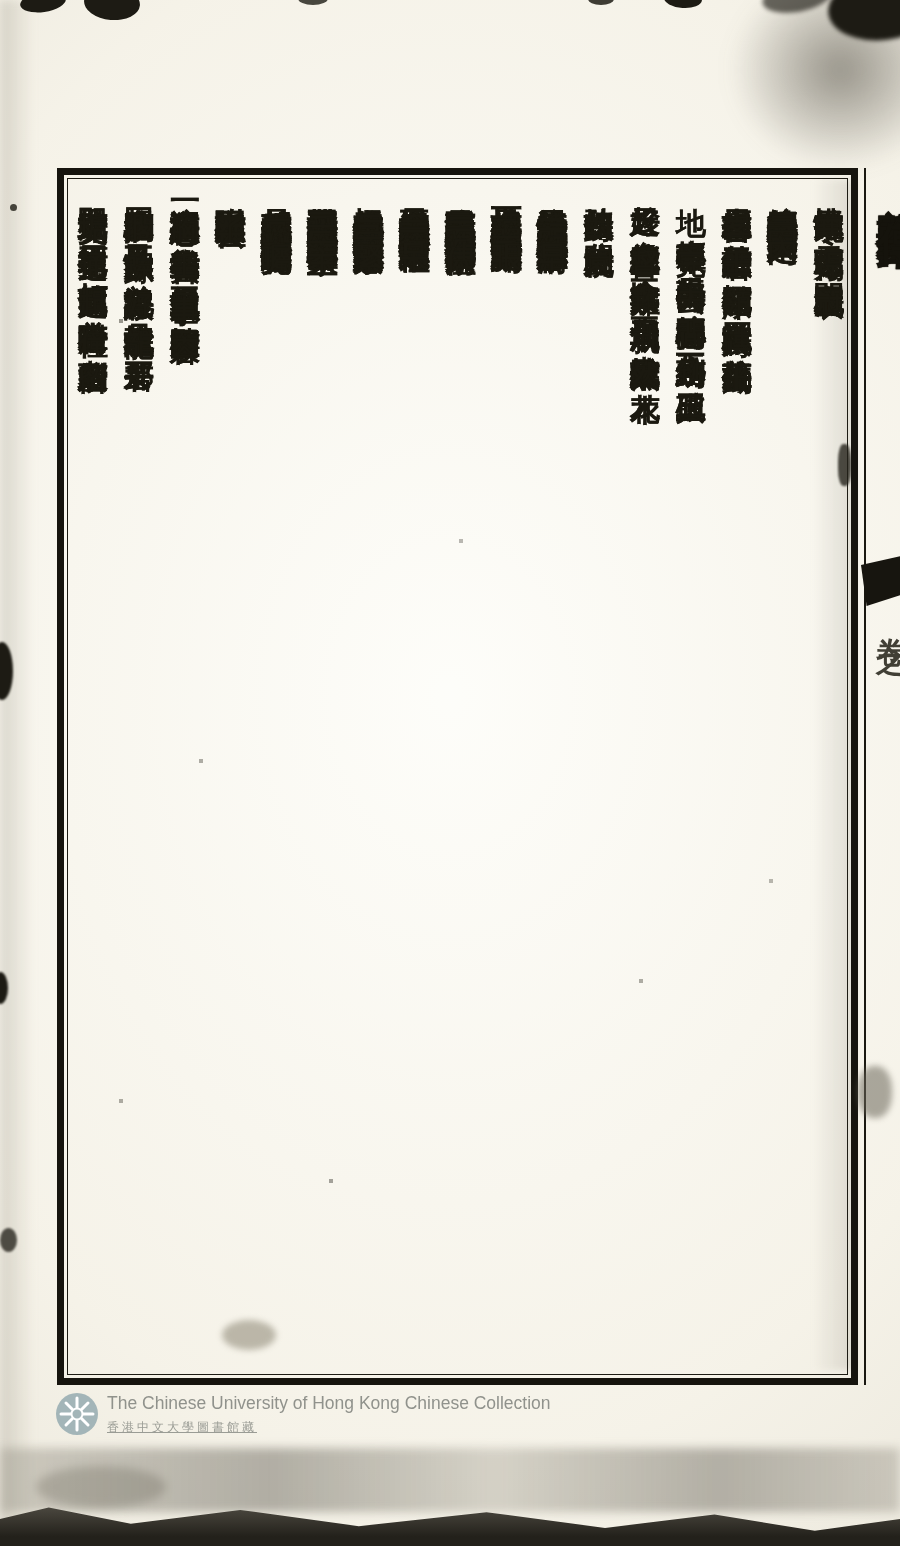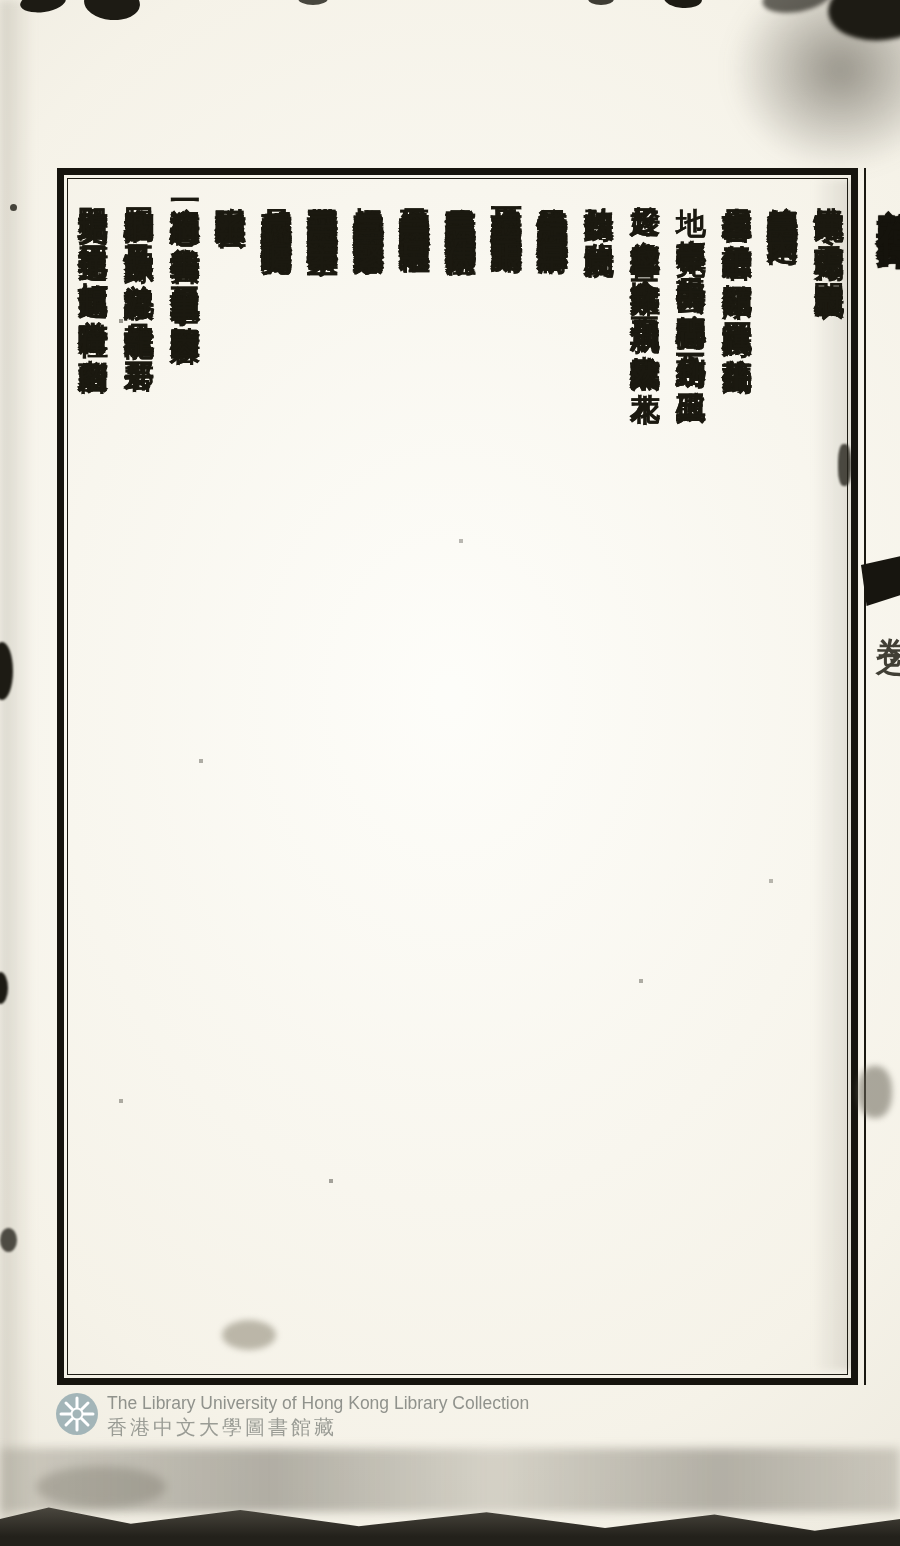--- a/index.html
+++ b/index.html
@@ -80,22 +80,22 @@
     filter:blur(5px);}
   .bottom-dark{position:absolute;left:-6px;top:1496px;width:912px;height:58px;
     background:linear-gradient(180deg,#5a564d,#23211b 70%);
     clip-path:polygon(0 42%, 6% 20%, 15% 48%, 27% 24%, 40% 52%, 54% 28%, 67% 55%, 79% 32%, 90% 60%, 100% 38%, 100% 100%, 0 100%);}
 
   
   .footer{position:absolute;left:55px;top:1392px;display:flex;align-items:flex-start;}
   .logo{width:44px;height:44px;flex:0 0 44px;}
   .footer-text{margin-left:8px;font-family:"Liberation Sans","DejaVu Sans",sans-serif;}
   .footer-en{font-size:17.5px;color:#90928c;line-height:22px;}
-  .footer-zh{font-size:20px;color:#9a9c95;letter-spacing:3px;line-height:26px;
-    font-family:"DejaVu Sans","Liberation Sans",sans-serif;}
+  .footer-zh{font-size:12px;color:#9a9c95;letter-spacing:3px;line-height:26px;
+    font-family:"DejaVu Sans","Liberation Sans",sans-serif;text-decoration:underline;}
 </style>
 </head>
 <body>
 
 <div class="shade-left"></div>
 <div class="shade-topright"></div>
 <div class="shade-frame-right"></div>
 
 <div class="tear t1"></div>
 <div class="tear t2"></div>
@@ -152,16 +152,16 @@
     <circle cx="22" cy="22" r="21" fill="#a3b5b8"></circle>
     <g stroke="#ffffff" stroke-width="3" stroke-linecap="round">
       <line x1="22" y1="6" x2="22" y2="38"></line>
       <line x1="6" y1="22" x2="38" y2="22"></line>
       <line x1="11" y1="11" x2="33" y2="33"></line>
       <line x1="33" y1="11" x2="11" y2="33"></line>
     </g>
     <circle cx="22" cy="22" r="5.5" fill="#a3b5b8" stroke="#ffffff" stroke-width="2"></circle>
   </svg>
   <div class="footer-text">
-    <div class="footer-en">The Library University of Hong Kong Library Collection</div>
+    <div class="footer-en">The Chinese University of Hong Kong Chinese Collection</div>
     <div class="footer-zh">香港中文大學圖書館藏</div>
   </div>
 </div>
 
 </body></html>

